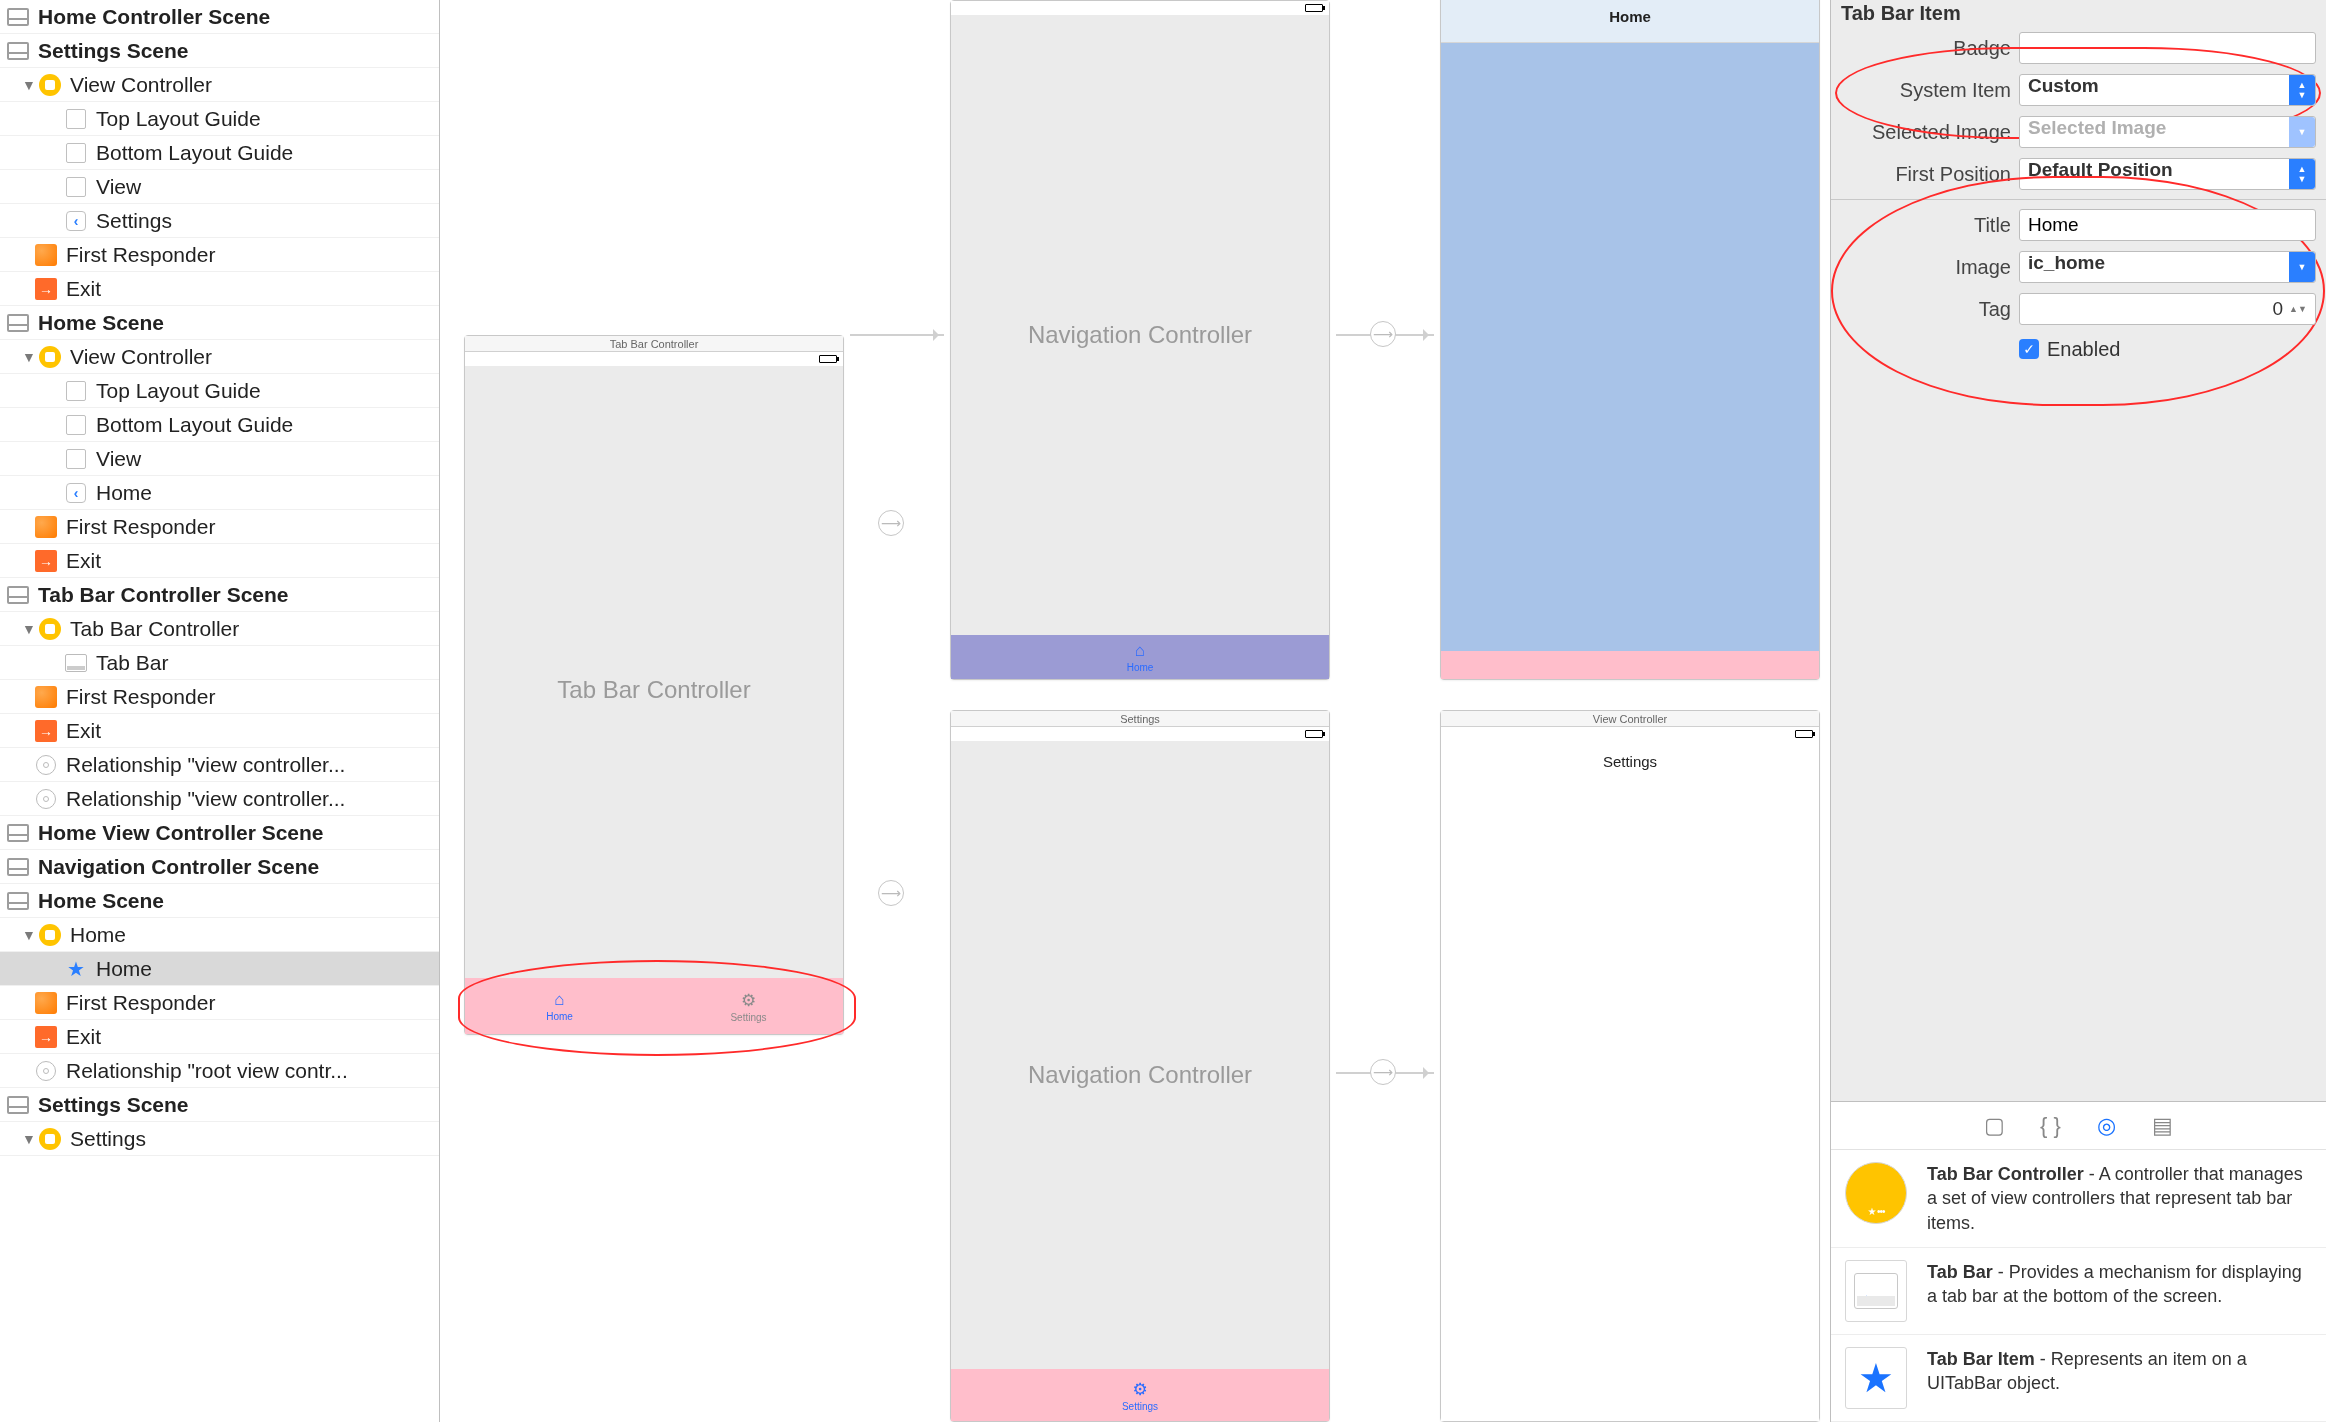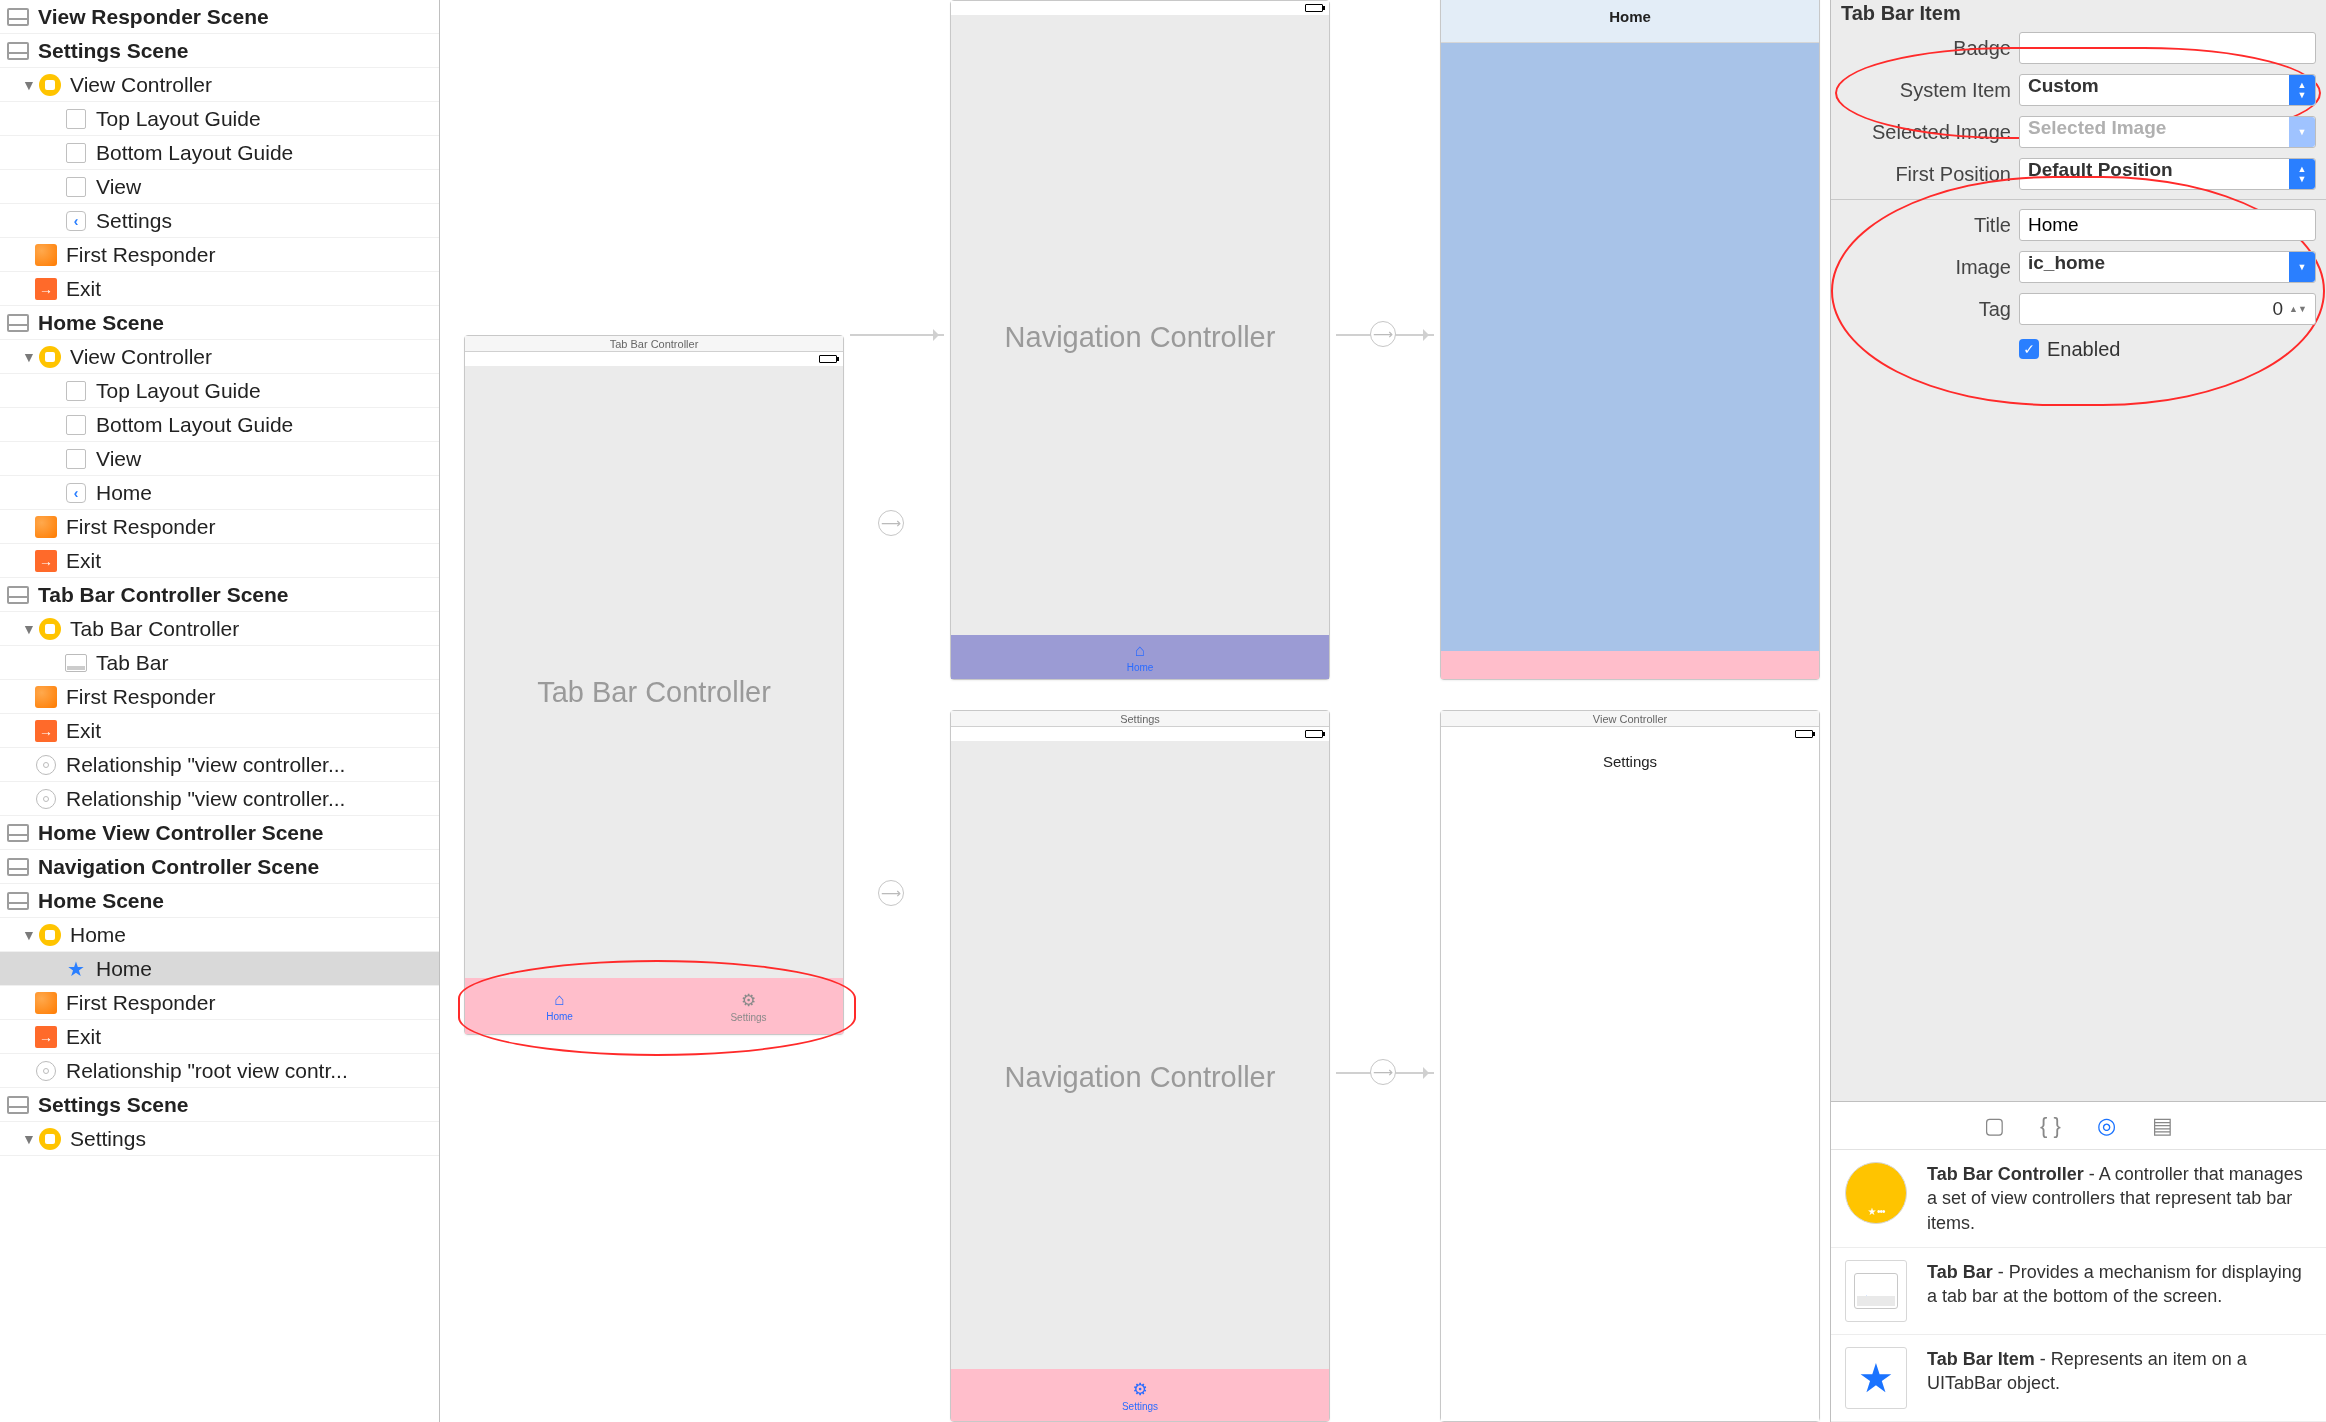--- a/index.html
+++ b/index.html
@@ -83,21 +83,21 @@
 
 .nav-tabstrip-home { background:#9b9bd4; }
 .nav-tabstrip-settings { background:#ffbecb; }
 .nav-tabstrip-home .tab, .nav-tabstrip-settings .tab { color:#2a6bff; }
 
 .home-vc-body { background:#a8c3e8; }
 .home-vc-tab { background:#ffbecb; height:28px; }
 
 .scene-flex { display:flex; flex-direction:column; }
 
-.scene-label { position:absolute; width:100%; text-align:center; font-size:29px; color:#9a9a9a; font-weight:500; }
+.scene-label { position:absolute; width:100%; text-align:center; font-size:24px; color:#9a9a9a; font-weight:500; }
 
 
 .arrow { position:absolute; height:2px; background:#d0d0d0; }
 .arrow::after { content:""; position:absolute; right:-1px; top:-5px; border:6px solid transparent; border-left-color:#d0d0d0; }
 .seg-badge { position:absolute; width:26px; height:26px; border:1.5px solid #c6c6c6; border-radius:50%; background:#fff; display:flex; align-items:center; justify-content:center; color:#bbb; font-size:14px; }
 
 
 .anno { position:absolute; border:2.5px solid #ff2a2a; border-radius: 50% / 40%; pointer-events:none; }
 
 
@@ -150,21 +150,21 @@
 <body>
 
 <div class="app">
 
   <div class="outline">
 
     <div class="row">
       <span class="icon">
           <span class="ic-scene"></span>
         </span>
-      <span class="bold">View Responder Scene</span>
+      <span class="bold">Home Controller Scene</span>
     </div>
 
     <div class="row">
       <span class="icon">
           <span class="ic-scene"></span>
         </span>
       <span class="bold">Settings Scene</span>
     </div>
     <div class="row">
         <span class="ind" style="width:16px"></span>

